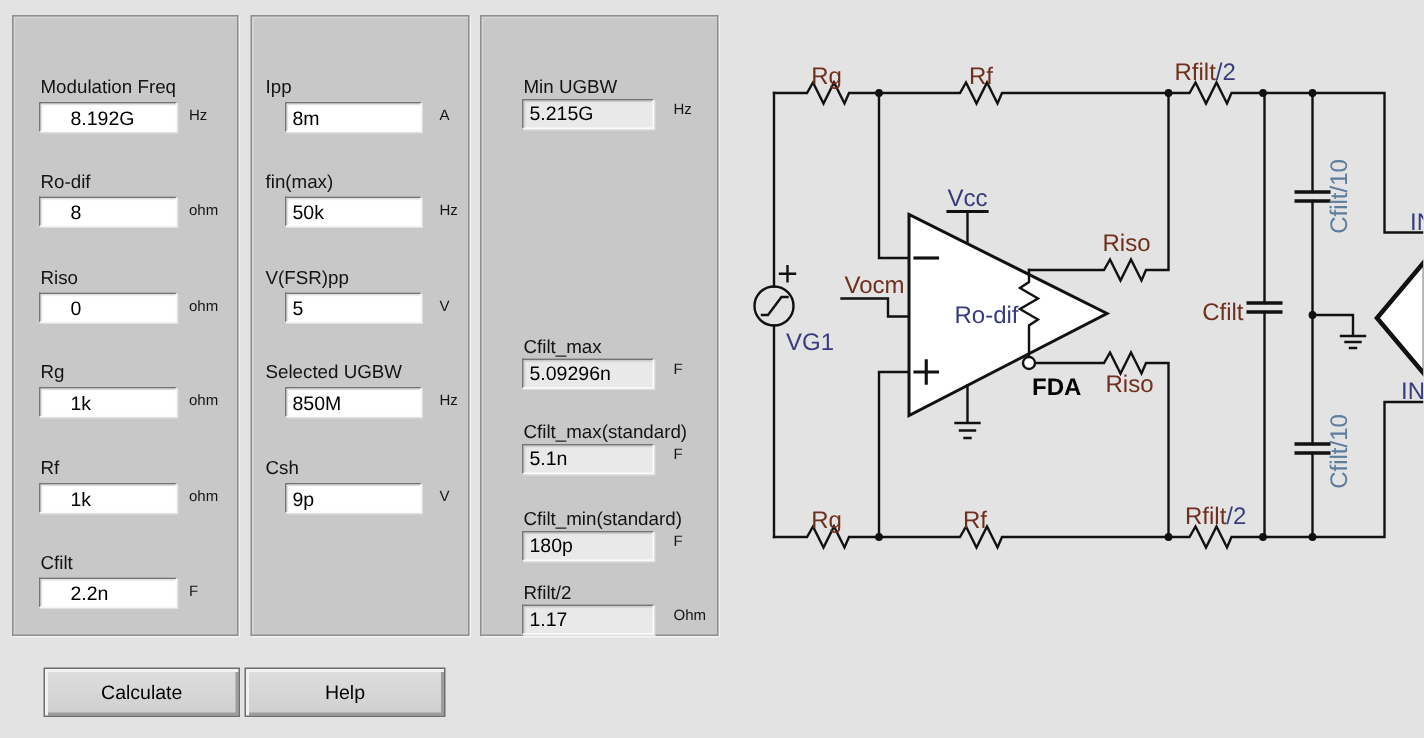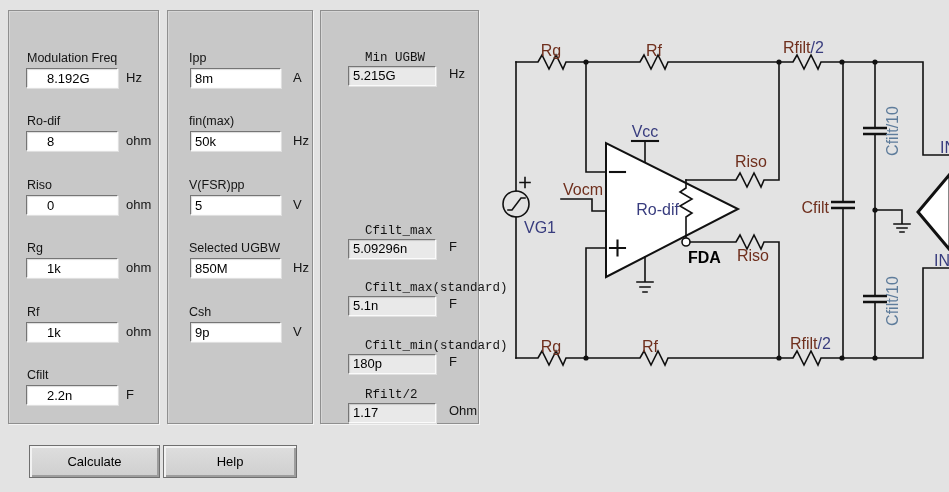--- a/index.html
+++ b/index.html
@@ -15,36 +15,36 @@
     border:1px solid #8f8f8f;
     box-shadow:1px 1px 0 #f4f4f4, inset 1px 1px 0 #d6d6d6;
   }
   .p1{left:8px;width:149px;}
   .p2{left:167px;width:144px;}
   .p3{left:320px;width:157px;}
   .row{position:absolute;left:0;width:100%;height:44px;margin-top:20px;}
   .flabel{
     position:absolute;top:0;font-size:12.5px;color:#141414;white-space:nowrap;
   }
-  .p1 .flabel{left:18px;} .p2 .flabel{left:21px;text-align:right;} .p3 .flabel{left:44px;font-family:Liberation Mono, monospace;}
+  .p1 .flabel{left:18px;} .p2 .flabel{left:9px;text-align:right;} .p3 .flabel{left:28px;}
   .fbox{
     position:absolute;height:20px;box-sizing:border-box;
     font-family:"Liberation Sans",sans-serif;font-size:13px;color:#000;
     padding:0 4px;line-height:18px;
     background:#fff;
     border:1px solid;border-color:#757575 #fbfbfb #fbfbfb #757575;
     box-shadow:1px 1px 0 #dfdfdf, inset 1px 1px 1px rgba(0,0,0,0.14);
     outline:none;
   }
   .p1 .fbox{left:17px;width:92px;top:17px;padding-left:20px;}
   .p2 .fbox{left:22px;width:91px;top:17px;}
   .p3 .fbox{left:27px;width:88px;top:15px;}
   .obox{background:#e9e9e9;}
   .funit{
-    position:absolute;font-size:13px;color:#141414;line-height:20px;white-space:nowrap;
+    position:absolute;font-size:10px;color:#141414;line-height:20px;white-space:nowrap;
   }
   .p1 .funit{left:117px;top:17px;}
   .p2 .funit{left:125px;top:17px;}
   .p3 .funit{left:128px;top:13px;}
   .btn{
     position:absolute;top:445px;height:33px;
     font-family:"Liberation Sans",sans-serif;font-size:13px;color:#000;
     background:linear-gradient(#dedede,#cfcfcf);
     border:1px solid #6f6f6f;
     box-shadow:inset 2px 2px 0 #f2f2f2, inset -2px -2px 0 #9d9d9d;

